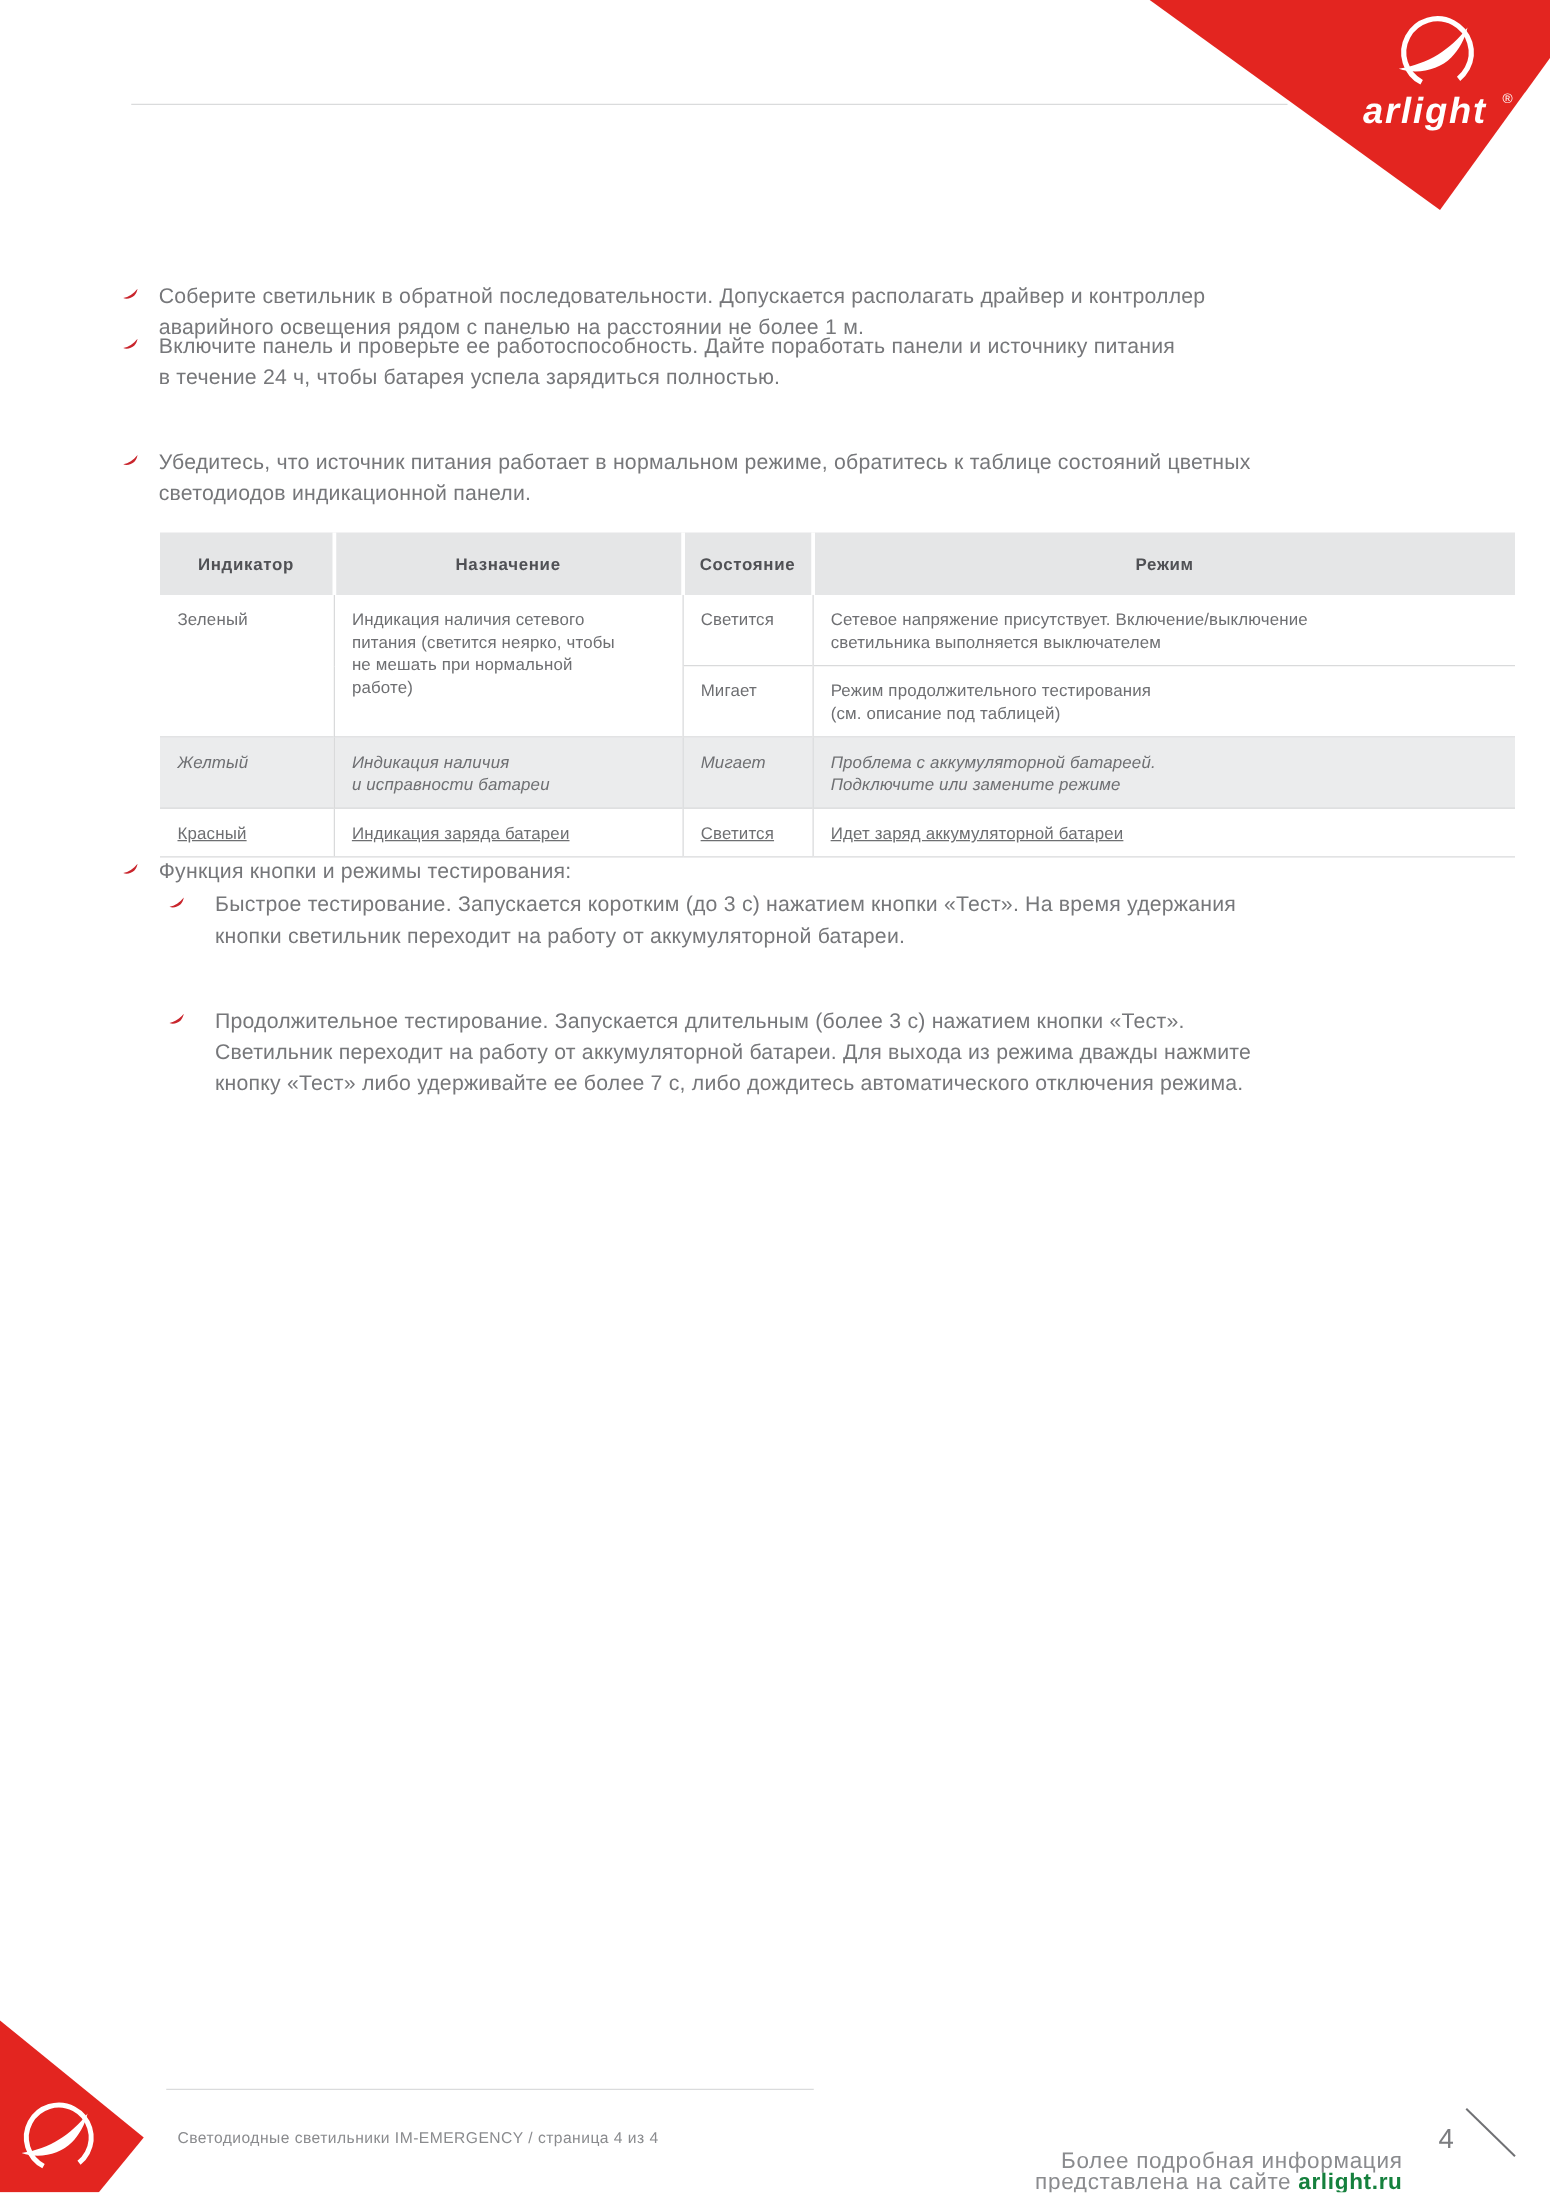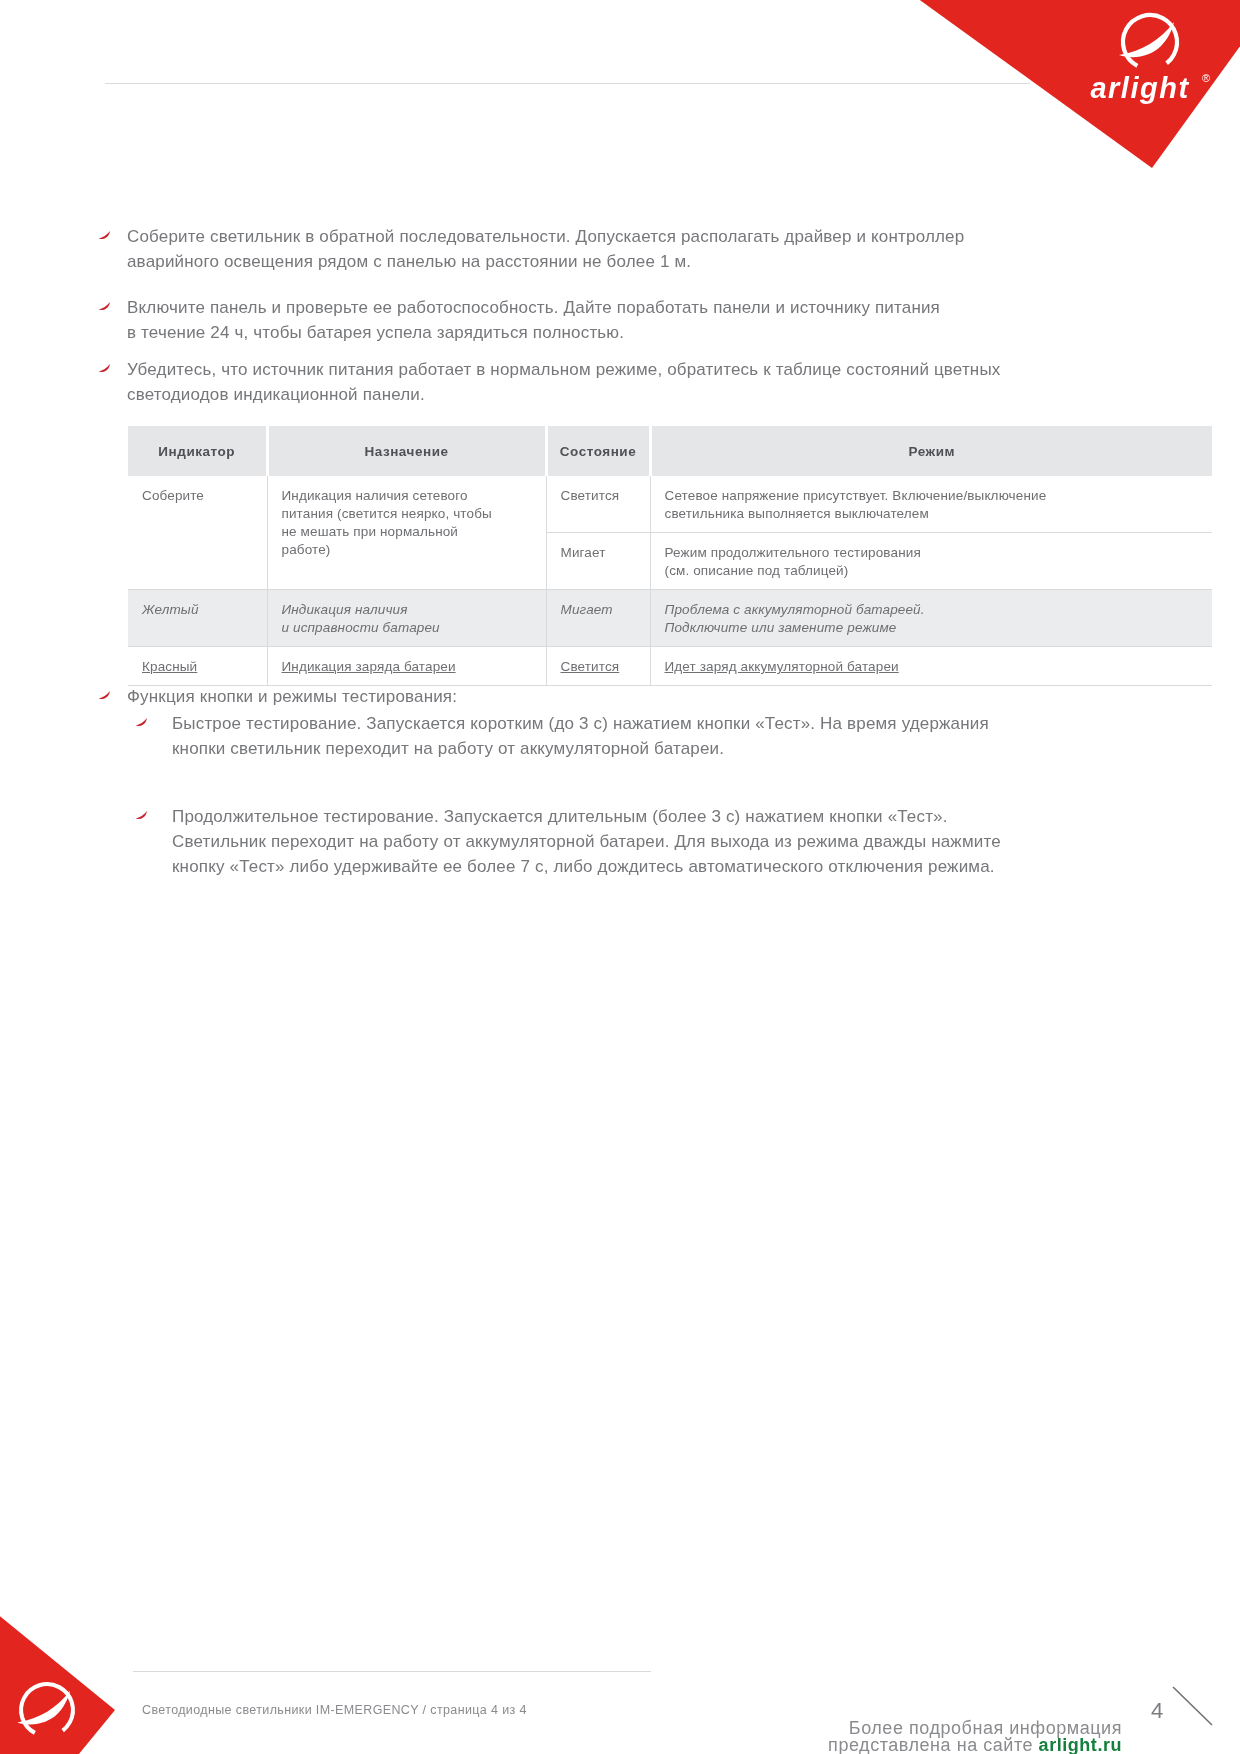--- a/index.html
+++ b/index.html
@@ -77,21 +77,21 @@
   </svg>
 
   <div class="para" style="top:196px;margin-top:28px;">
     <svg class="marker" width="14" height="11" viewBox="0 0 60 48">
       <path d="M52 4 C38 22 20 33 2 37 C14 42 31 38 41 28 C47 21 50 13 52 4 Z" fill="#c9252c"></path>
     </svg>
     <div class="ptext">Соберите светильник в обратной последовательности. Допускается располагать драйвер и контроллер
 аварийного освещения рядом с панелью на расстоянии не более 1 м.</div>
   </div>
 
-  <div class="para" style="top:295px;">
+  <div class="para" style="top:264px;">
     <svg class="marker" width="14" height="11" viewBox="0 0 60 48">
       <path d="M52 4 C38 22 20 33 2 37 C14 42 31 38 41 28 C47 21 50 13 52 4 Z" fill="#c9252c"></path>
     </svg>
     <div class="ptext">Включите панель и проверьте ее работоспособность. Дайте поработать панели и источнику питания
 в течение 24 ч, чтобы батарея успела зарядиться полностью.</div>
   </div>
 
   <div class="para" style="top:357px;">
     <svg class="marker" width="14" height="11" viewBox="0 0 60 48">
       <path d="M52 4 C38 22 20 33 2 37 C14 42 31 38 41 28 C47 21 50 13 52 4 Z" fill="#c9252c"></path>
@@ -110,21 +110,21 @@
     <thead>
       <tr>
         <th>Индикатор</th>
         <th>Назначение</th>
         <th>Состояние</th>
         <th>Режим</th>
       </tr>
     </thead>
     <tbody>
       <tr class="first">
-        <td rowspan="2">Соберите</td>
+        <td rowspan="2">Зеленый</td>
         <td rowspan="2" class="bl">Индикация наличия сетевого
 питания (светится неярко, чтобы
 не мешать при нормальной
 работе)</td>
         <td class="bl h53">Светится</td>
         <td class="bl h53">Сетевое напряжение присутствует. Включение/выключение
 светильника выполняется выключателем</td>
       </tr>
       <tr>
         <td class="bl h57">Мигает</td>

